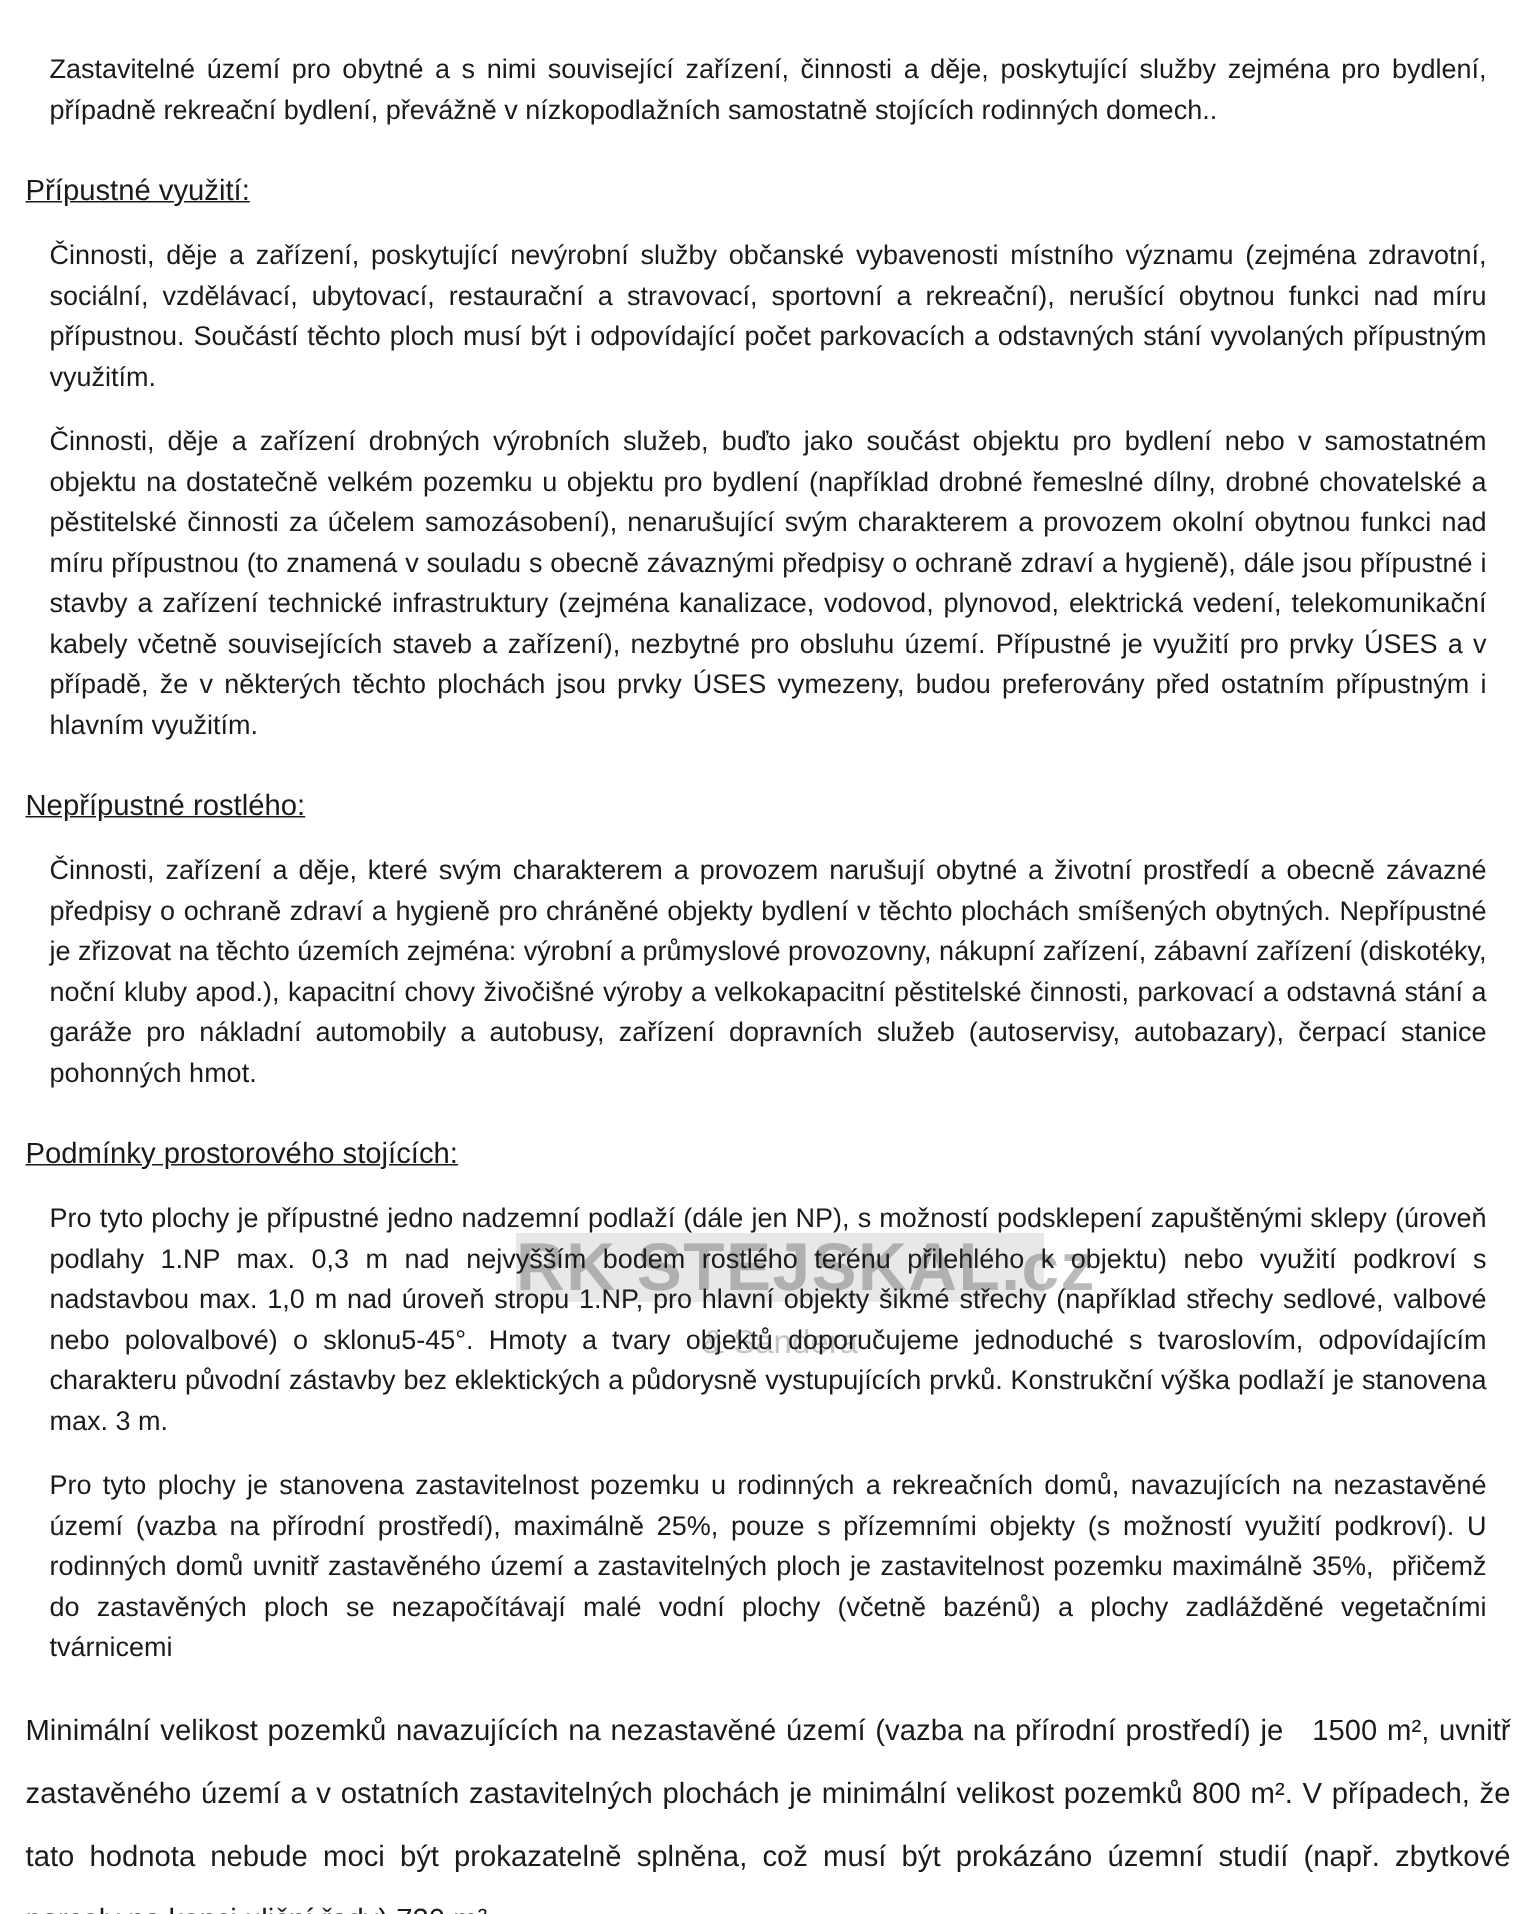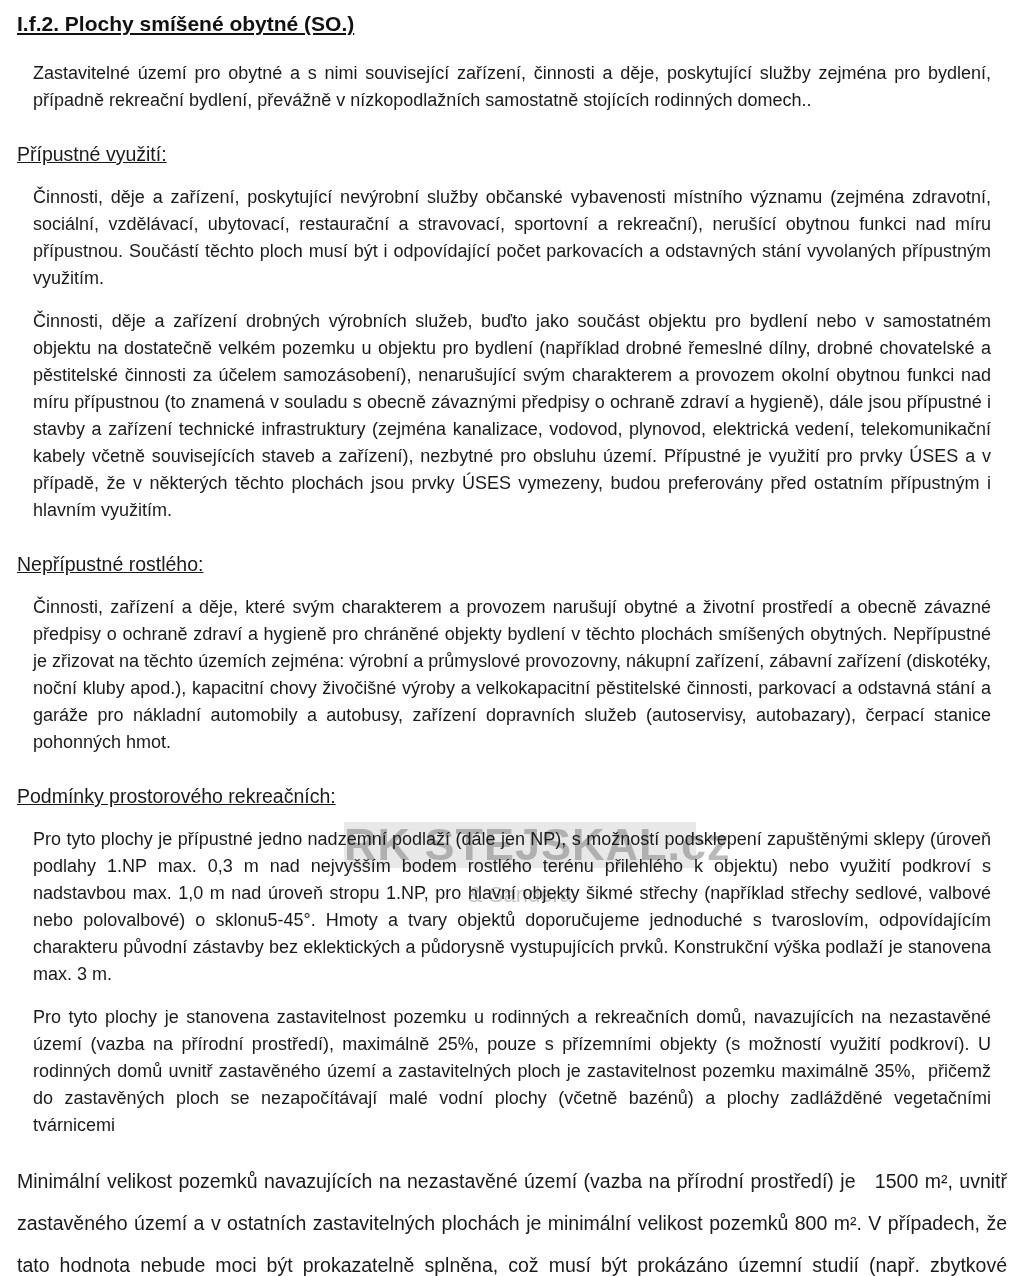--- a/index.html
+++ b/index.html
@@ -84,39 +84,38 @@
 
 <div class="page">
 
   <div class="watermark">
     <span class="wm-line1">RK STEJSKAL.cz</span>
     <span class="wm-line2">&amp; Sandera</span>
   </div>
 
   <div class="content">
 
-    <h1 class="doc-title">I.f.2. Plochy smíšené obytné (SO.)</h1>
 
     <section class="sec" style="margin-top:23px;">
       <p class="para">Zastavitelné území pro obytné a s nimi související zařízení, činnosti a děje, poskytující služby zejména pro bydlení, případně rekreační bydlení, převážně v nízkopodlažních samostatně stojících rodinných domech..</p>
     </section>
 
     <section class="sec">
       <h2 class="sec-heading">Přípustné využití:</h2>
       <p class="para">Činnosti, děje a zařízení, poskytující nevýrobní služby občanské vybavenosti místního významu (zejména zdravotní, sociální, vzdělávací, ubytovací, restaurační a stravovací, sportovní a rekreační), nerušící obytnou funkci nad míru přípustnou. Součástí těchto ploch musí být i odpovídající počet parkovacích a odstavných stání vyvolaných přípustným využitím.</p>
       <p class="para">Činnosti, děje a zařízení drobných výrobních služeb, buďto jako součást objektu pro bydlení nebo v samostatném objektu na dostatečně velkém pozemku u objektu pro bydlení (například drobné řemeslné dílny, drobné chovatelské a pěstitelské činnosti za účelem samozásobení), nenarušující svým charakterem a provozem okolní obytnou funkci nad míru přípustnou (to znamená v souladu s obecně závaznými předpisy o ochraně zdraví a hygieně), dále jsou přípustné i stavby a zařízení technické infrastruktury (zejména kanalizace, vodovod, plynovod, elektrická vedení, telekomunikační kabely včetně souvisejících staveb a zařízení), nezbytné pro obsluhu území. Přípustné je využití pro prvky ÚSES a v případě, že v některých těchto plochách jsou prvky ÚSES vymezeny, budou preferovány před ostatním přípustným i hlavním využitím.</p>
     </section>
 
     <section class="sec">
       <h2 class="sec-heading">Nepřípustné rostlého:</h2>
       <p class="para">Činnosti, zařízení a děje, které svým charakterem a provozem narušují obytné a životní prostředí a obecně závazné předpisy o ochraně zdraví a hygieně pro chráněné objekty bydlení v těchto plochách smíšených obytných. Nepřípustné je zřizovat na těchto územích zejména: výrobní a průmyslové provozovny, nákupní zařízení, zábavní zařízení (diskotéky, noční kluby apod.), kapacitní chovy živočišné výroby a velkokapacitní pěstitelské činnosti, parkovací a odstavná stání a garáže pro nákladní automobily a autobusy, zařízení dopravních služeb (autoservisy, autobazary), čerpací stanice pohonných hmot.</p>
     </section>
 
     <section class="sec">
-      <h2 class="sec-heading">Podmínky prostorového rekreačních:</h2>
+      <h2 class="sec-heading">Podmínky prostorového stojících:</h2>
       <p class="para">Pro tyto plochy je přípustné jedno nadzemní podlaží (dále jen NP), s možností podsklepení zapuštěnými sklepy (úroveň podlahy 1.NP max. 0,3 m nad nejvyšším bodem rostlého terénu přilehlého k objektu) nebo využití podkroví s nadstavbou max. 1,0 m nad úroveň stropu 1.NP, pro hlavní objekty šikmé střechy (například střechy sedlové, valbové nebo polovalbové) o sklonu5-45°. Hmoty a tvary objektů doporučujeme jednoduché s tvaroslovím, odpovídajícím charakteru původní zástavby bez eklektických a půdorysně vystupujících prvků. Konstrukční výška podlaží je stanovena max. 3 m.</p>
       <p class="para">Pro tyto plochy je stanovena zastavitelnost pozemku u rodinných a rekreačních domů, navazujících na nezastavěné území (vazba na přírodní prostředí), maximálně 25%, pouze s přízemními objekty (s možností využití podkroví). U rodinných domů uvnitř zastavěného území a zastavitelných ploch je zastavitelnost pozemku maximálně 35%, &nbsp;přičemž do zastavěných ploch se nezapočítávají malé vodní plochy (včetně bazénů) a plochy zadlážděné vegetačními tvárnicemi</p>
     </section>
 
     <p class="closing">Minimální velikost pozemků navazujících na nezastavěné území (vazba na přírodní prostředí) je &nbsp;&nbsp;1500 m², uvnitř zastavěného území a v ostatních zastavitelných plochách je minimální velikost pozemků 800 m². V případech, že tato hodnota nebude moci být prokazatelně splněna, což musí být prokázáno územní studií (např. zbytkové parcely na konci uliční řady) 730 m².</p>
 
   </div>
 </div>
 
 </body></html>

